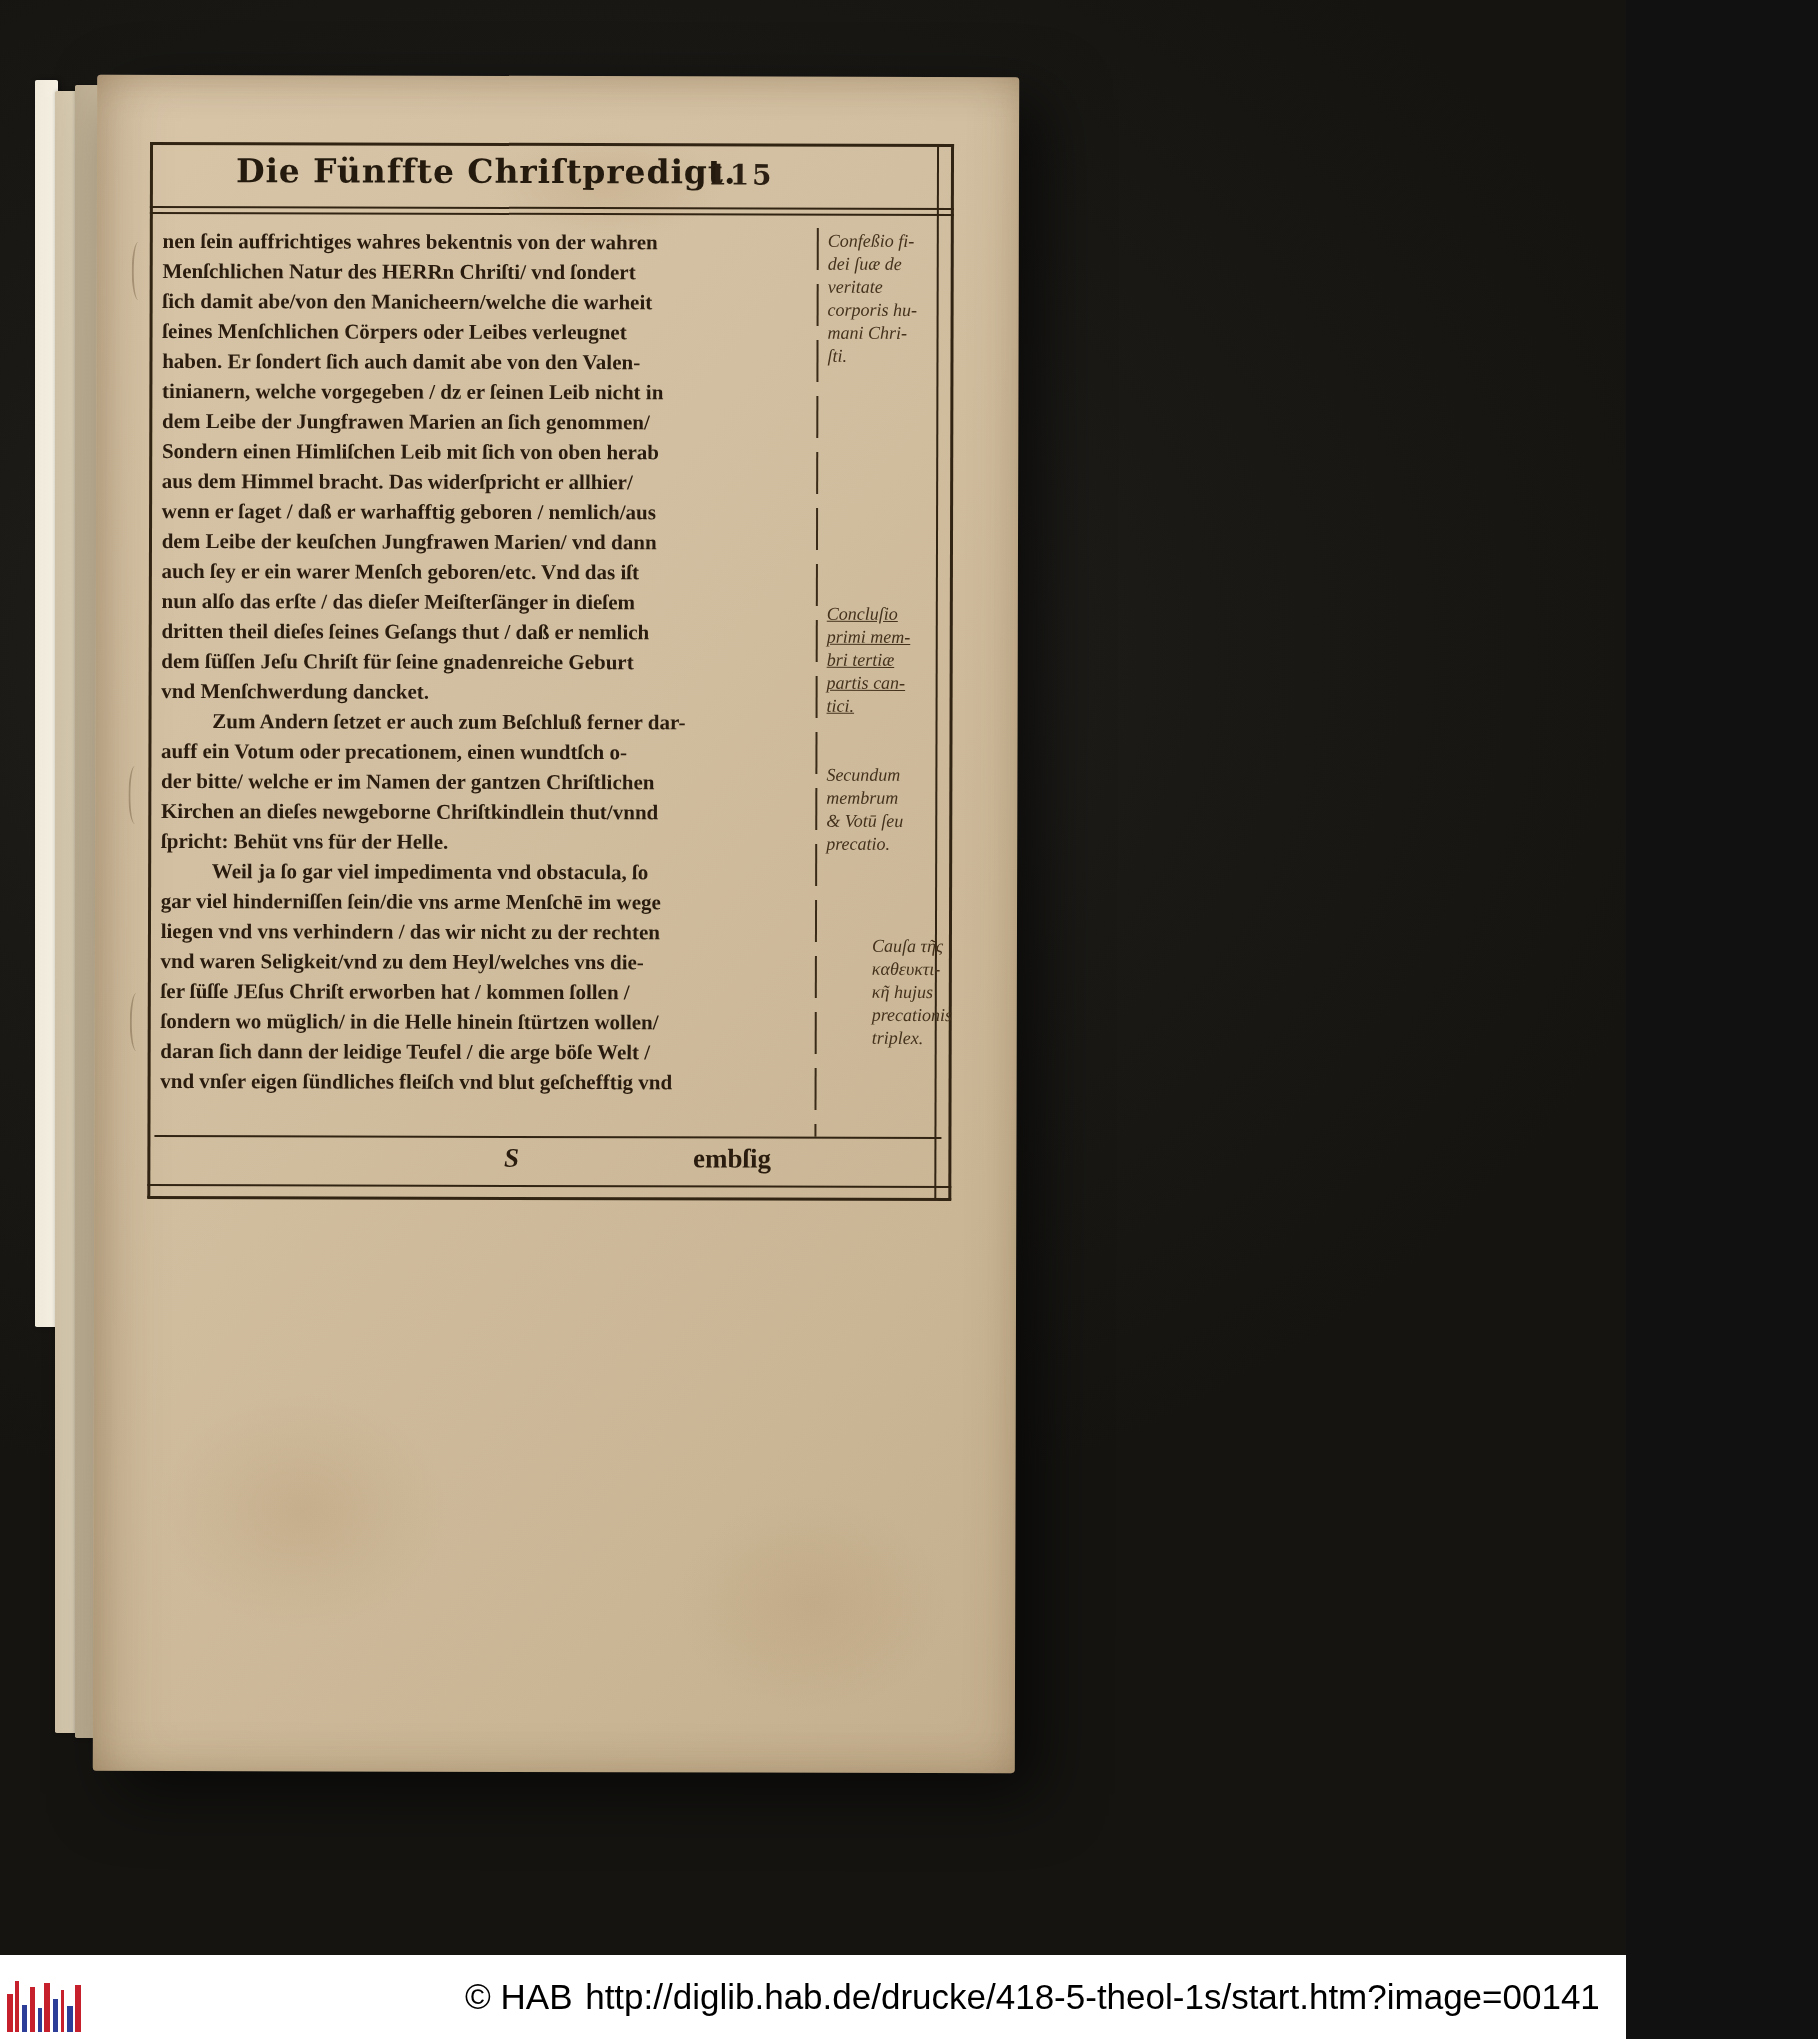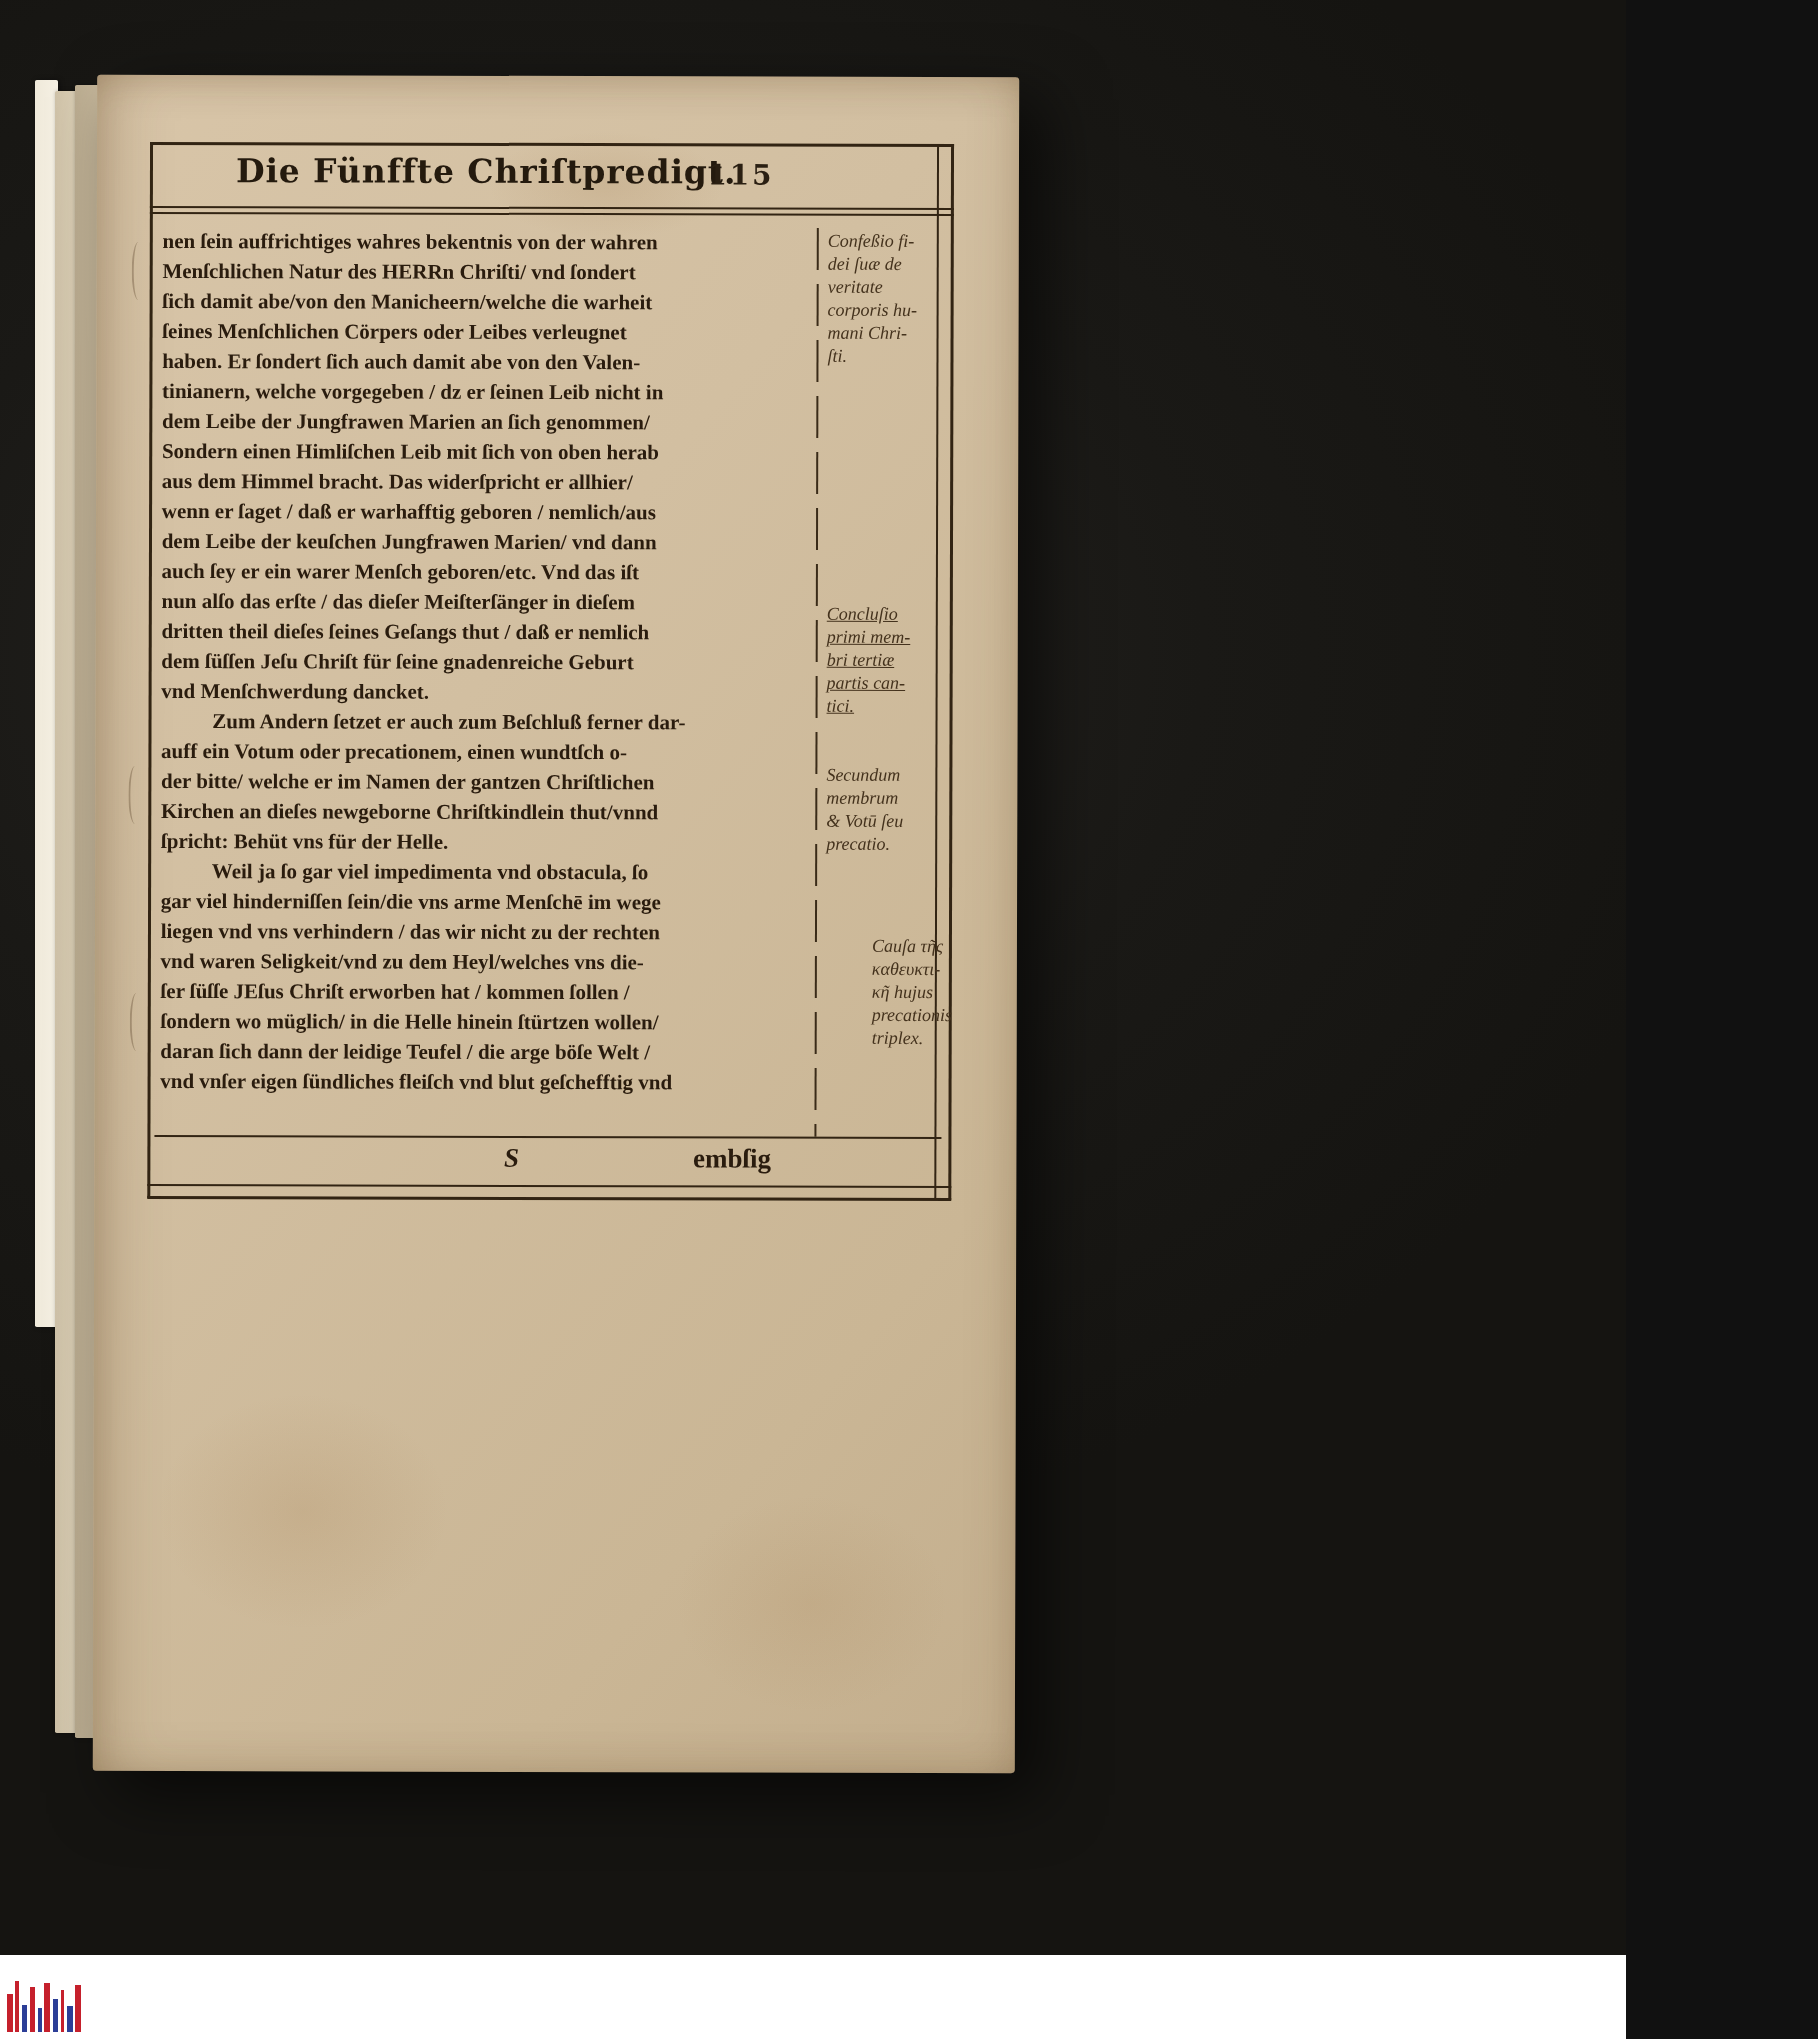--- a/index.html
+++ b/index.html
@@ -197,20 +197,23 @@
       <div class="bar"></div>
       <div class="bar"></div>
       <div class="bar"></div>
       <div class="bar"></div>
       <div class="bar"></div>
       <div class="bar"></div>
       <div class="bar"></div>
       <div class="bar"></div>
       <div class="bar"></div>
     </div>
+    <div class="credit">
+      <span class="copy">© HAB</span><span class="url">http://diglib.hab.de/drucke/418-5-theol-1s/start.htm?image=00141</span>
+    </div>
     <div class="dfg">
       <svg class="dfg-mark" viewBox="0 0 48 48">
         <rect x="1" y="1" width="46" height="46" rx="9" fill="#19609c"></rect>
         <path d="M10 38 C 10 18, 22 10, 40 10 C 28 16, 22 24, 20 38 Z" fill="#ffffff"></path>
       </svg>
       <span class="dfg-text">DFG</span>
     </div>
   </div>
 
 </div>

